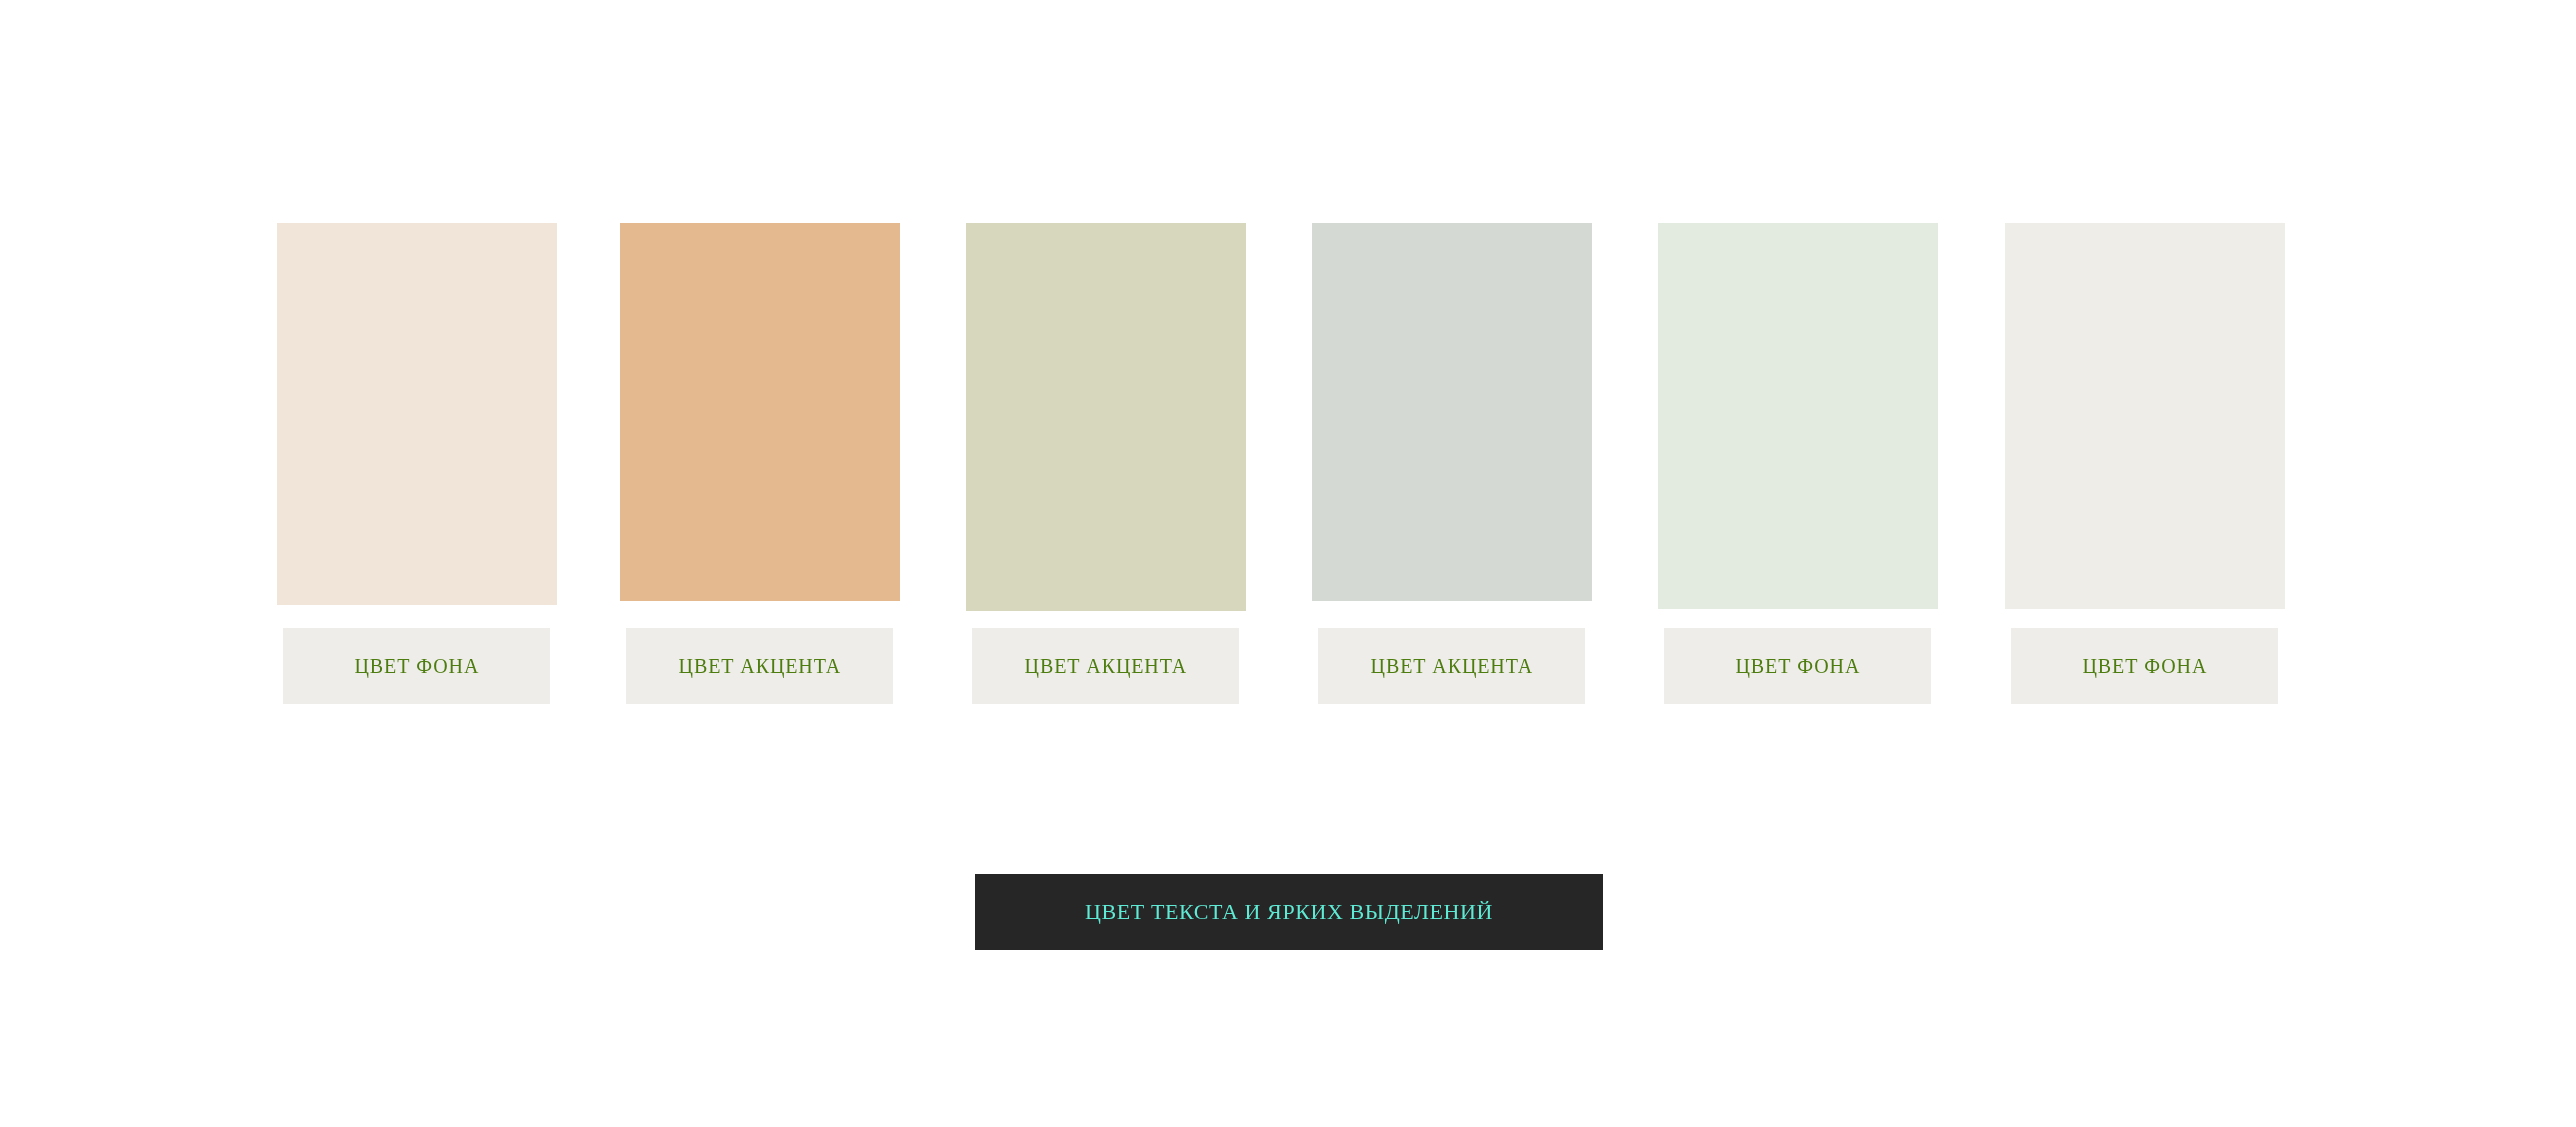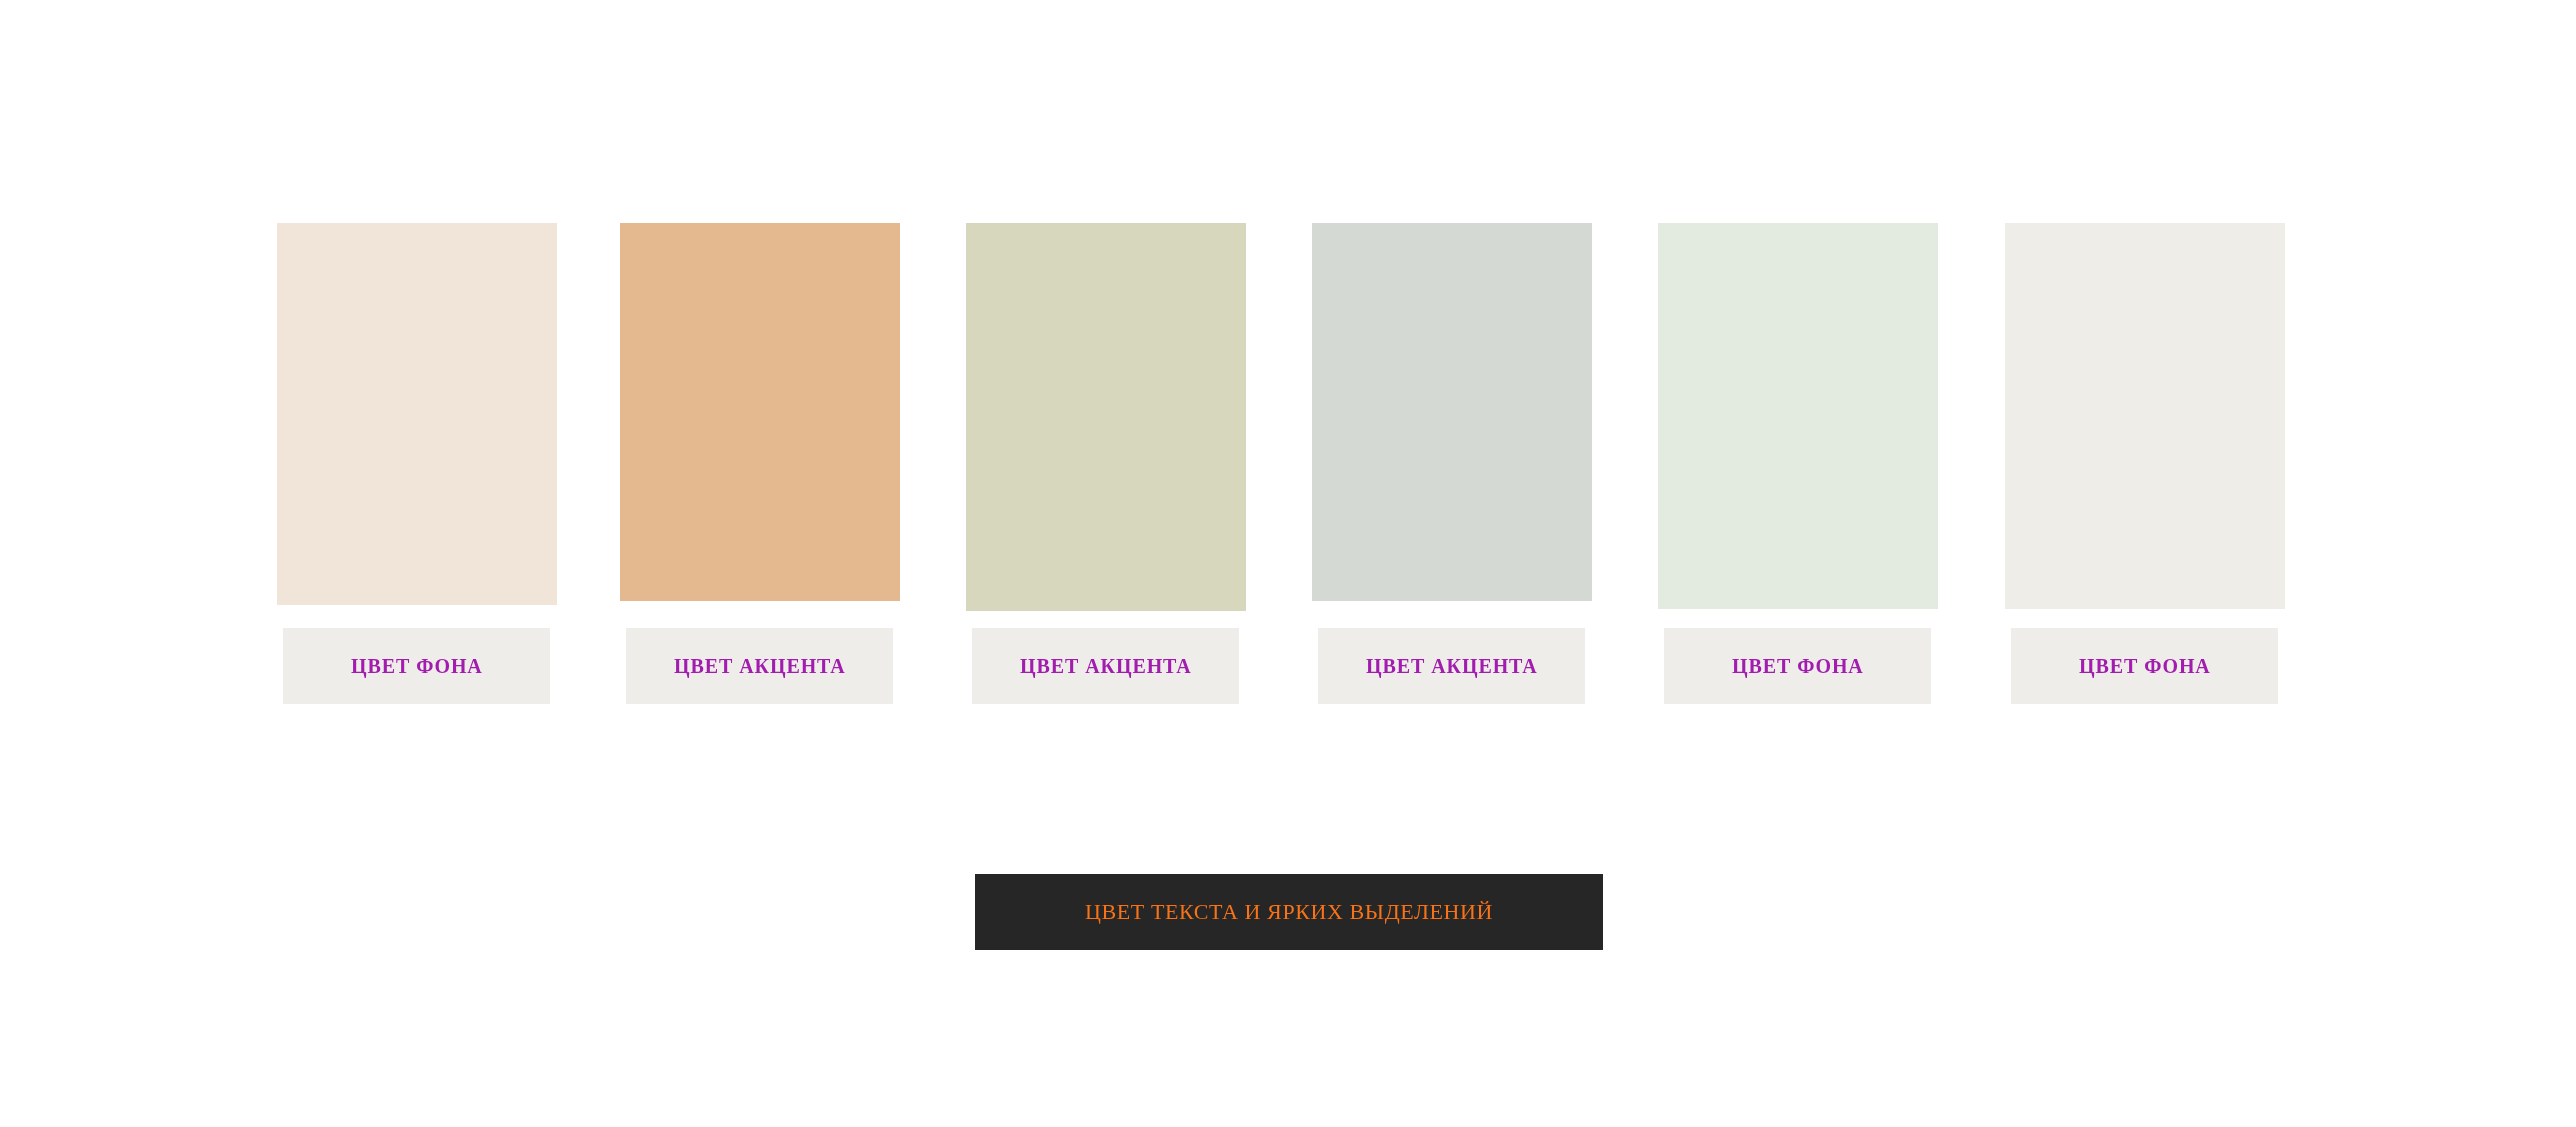--- a/index.html
+++ b/index.html
@@ -55,24 +55,23 @@
     display: flex;
     align-items: center;
     justify-content: center;
     box-sizing: border-box;
   }
 
   .swatch-label-text {
     font-family: "Liberation Serif", "DejaVu Serif", serif;
     font-size: 20px;
     letter-spacing: 0.9px;
-    color: #a21caf;
+    color: #4d7c0f;
     white-space: nowrap;
     line-height: 1;
-    font-weight: bold;
   }
 
   
   .text-banner {
     position: absolute;
     left: 975px;
     top: 874px;
     width: 628px;
     height: 76px;
     background: #262626;
@@ -129,17 +128,17 @@
       </div>
       <div class="swatch-col" style="left: 1728px;">
         <div class="swatch-chip" style="background: rgb(239, 237, 232); height: 386px; top: 0px;"></div>
         <div class="swatch-label" style="top: 405px; background: rgb(239, 237, 233);">
           <span class="swatch-label-text">ЦВЕТ ФОНА</span>
         </div>
       </div>
     </div>
 
   <div class="text-banner" style="background: rgb(38, 38, 38);">
-    <span class="text-banner-label" style="color: #f97316;">ЦВЕТ ТЕКСТА И ЯРКИХ ВЫДЕЛЕНИЙ</span>
+    <span class="text-banner-label" style="color: #5eead4;">ЦВЕТ ТЕКСТА И ЯРКИХ ВЫДЕЛЕНИЙ</span>
   </div>
 
 </div>
 
 
 </body></html>

